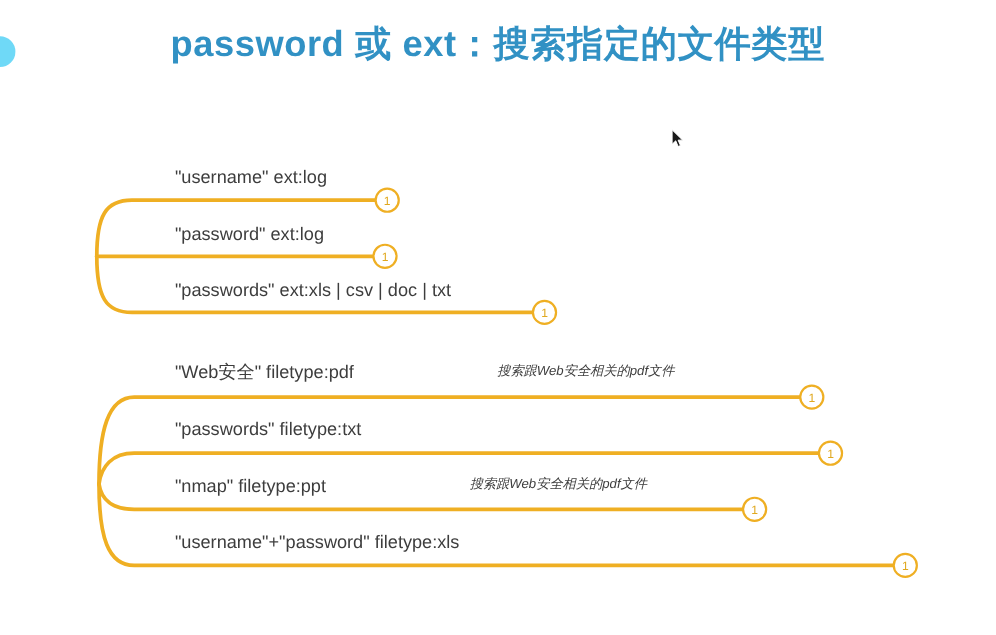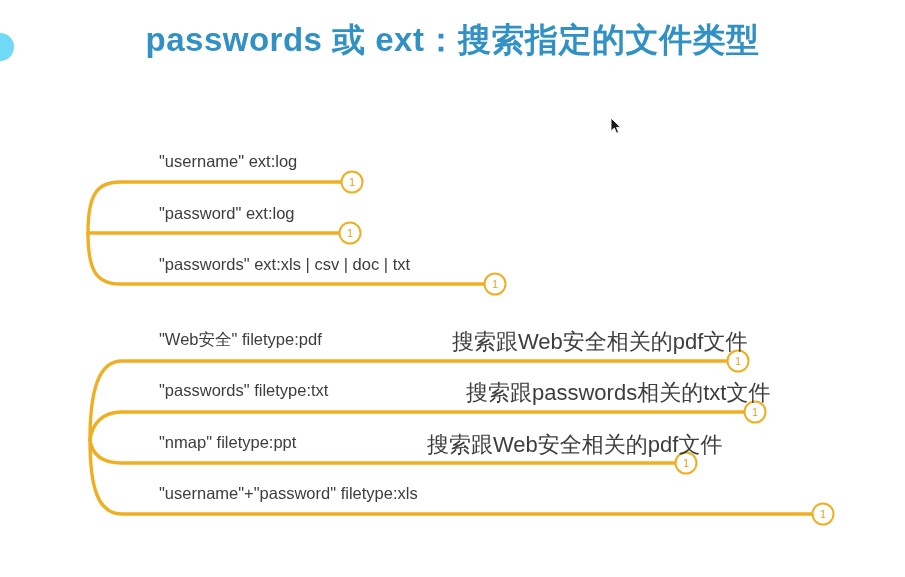--- a/index.html
+++ b/index.html
@@ -49,24 +49,25 @@
   }
   .row-label {
     position: absolute;
     font-size: 16.5px;
     color: #3d3d3d;
     white-space: nowrap;
     line-height: 1;
   }
   .row-desc {
     position: absolute;
-    font-size: 22px;
+    font-size: 12px;
     color: #3d3d3d;
     white-space: nowrap;
     line-height: 1;
+    font-style: italic;
   }
   .marker-num {
     font-size: 11px;
     fill: #e0a81f;
     font-family: "Liberation Sans", "DejaVu Sans", sans-serif;
   }
   #cursor {
     position: absolute;
     left: 610px;
     top: 117px;
@@ -74,21 +75,21 @@
     height: 18px;
   }
 </style>
 </head>
 <body>
 
 <div id="stage">
 
   <div id="left-dot"></div>
 
-  <div id="title">passwords 或 ext：搜索指定的文件类型</div>
+  <div id="title">password 或 ext：搜索指定的文件类型</div>
 
   <svg id="art" viewBox="0 0 905 577">
     <g fill="none" stroke="#efaf23" stroke-width="3.4" stroke-linecap="round">
 
       <path d="M 342 182 L 120 182 C 96 182 88 196 88 233"></path>
       <path d="M 340 233 L 88 233"></path>
       <path d="M 485 284 L 120 284 C 96 284 88 270 88 233"></path>
 
       <path d="M 728 361 L 122 361 C 98 361 90 392 90 440"></path>
       <path d="M 745 412 L 122 412 C 102 412 92 424 90 440"></path>
@@ -132,21 +133,20 @@
   <div class="row-label" style="left:159px; top:153px;">"username" ext:log</div>
 
   <div class="row-label" style="left:159px; top:205px;">"password" ext:log</div>
 
   <div class="row-label" style="left:159px; top:256px;">"passwords" ext:xls | csv | doc | txt</div>
 
   <div class="row-label" style="left:159px; top:331px;">"Web安全" filetype:pdf</div>
   <div class="row-desc" style="left:452px; top:331px;">搜索跟Web安全相关的pdf文件</div>
 
   <div class="row-label" style="left:159px; top:382px;">"passwords" filetype:txt</div>
-  <div class="row-desc" style="left:466px; top:382px;">搜索跟passwords相关的txt文件</div>
 
   <div class="row-label" style="left:159px; top:434px;">"nmap" filetype:ppt</div>
   <div class="row-desc" style="left:427px; top:434px;">搜索跟Web安全相关的pdf文件</div>
 
   <div class="row-label" style="left:159px; top:485px;">"username"+"password" filetype:xls</div>
 
   <svg id="cursor" viewBox="0 0 12 18">
     <path d="M1 1 L1 14.2 L4.3 11 L6.5 16.2 L8.6 15.3 L6.5 10.4 L10.6 10.4 Z" fill="#1a1a1a" stroke="#ffffff" stroke-width="0.9" stroke-linejoin="round"></path>
   </svg>
 

